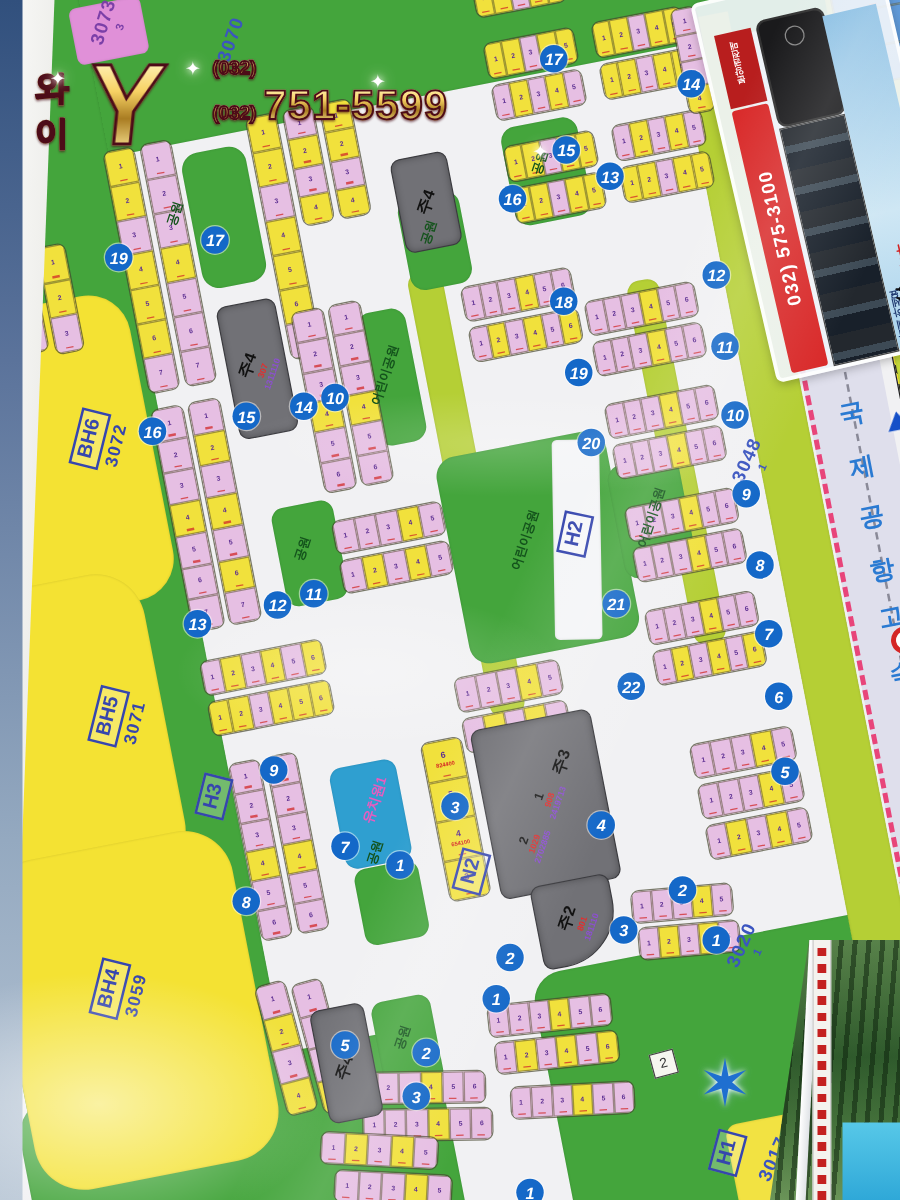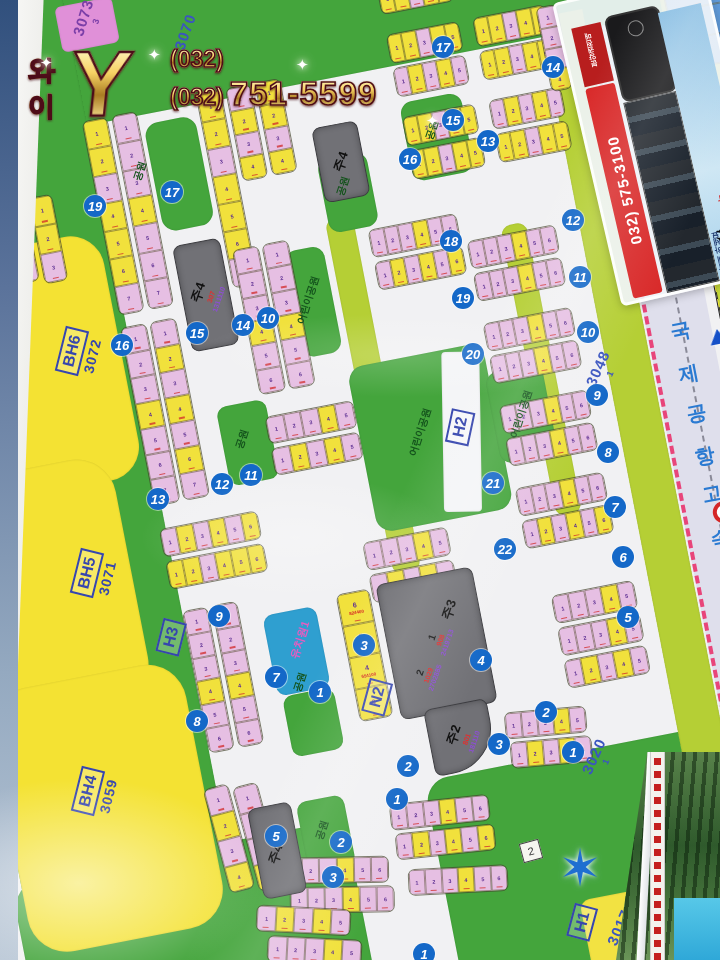--- a/index.html
+++ b/index.html
@@ -89,21 +89,21 @@
   #agency{position:absolute;left:28px;top:46px;width:430px;height:110px;z-index:8;}
   .gold{font-weight:800;background:linear-gradient(180deg,#fff7c4 8%,#f7d264 38%,#a97c22 62%,#f3dc8a 88%);
     -webkit-background-clip:text;background-clip:text;color:#e3b84a;-webkit-text-fill-color:transparent;
     -webkit-text-stroke:1.6px #4d0b18;filter:drop-shadow(0 1px 1px rgba(70,10,22,.65));}
   #agency .stack{position:absolute;left:0;top:6px;display:flex;flex-direction:column;line-height:1.35;}
   #agency .stack span{font-size:27px;}
   #agency .ylogo{position:absolute;left:42px;top:-8px;font-size:92px;line-height:1;transform:skewX(-6deg);-webkit-text-stroke:2.4px #4d0b18;}
   #agency .lines{position:absolute;left:142px;top:0;display:flex;flex-direction:column;gap:2px;}
   #agency .l{display:flex;align-items:baseline;gap:6px;white-space:nowrap;}
   .nm{font-size:27px;letter-spacing:2px;}
-  .ac{font-size:23px;text-align:center;}
+  .ac{font-size:15px;text-align:center;}
   .ph{font-size:33px;letter-spacing:1px;}
   .spark{position:absolute;color:#fff;font-size:15px;text-shadow:0 0 6px #fff,0 0 12px #ffd;z-index:9;}
   
   #glare{position:absolute;inset:0;z-index:7;pointer-events:none;background:
     radial-gradient(ellipse 260px 150px at 11% 92%, rgba(255,255,255,.55), rgba(255,255,255,0) 70%),
     radial-gradient(ellipse 220px 90px at 41% 56%, rgba(255,255,255,.26), rgba(255,255,255,0) 70%),
     radial-gradient(ellipse 300px 60px at 56% 37%, rgba(255,255,255,.2), rgba(255,255,255,0) 70%),
     linear-gradient(115deg, rgba(255,255,255,0) 54%, rgba(255,255,255,.14) 60%, rgba(255,255,255,0) 68%);}
 </style>
 </head>

